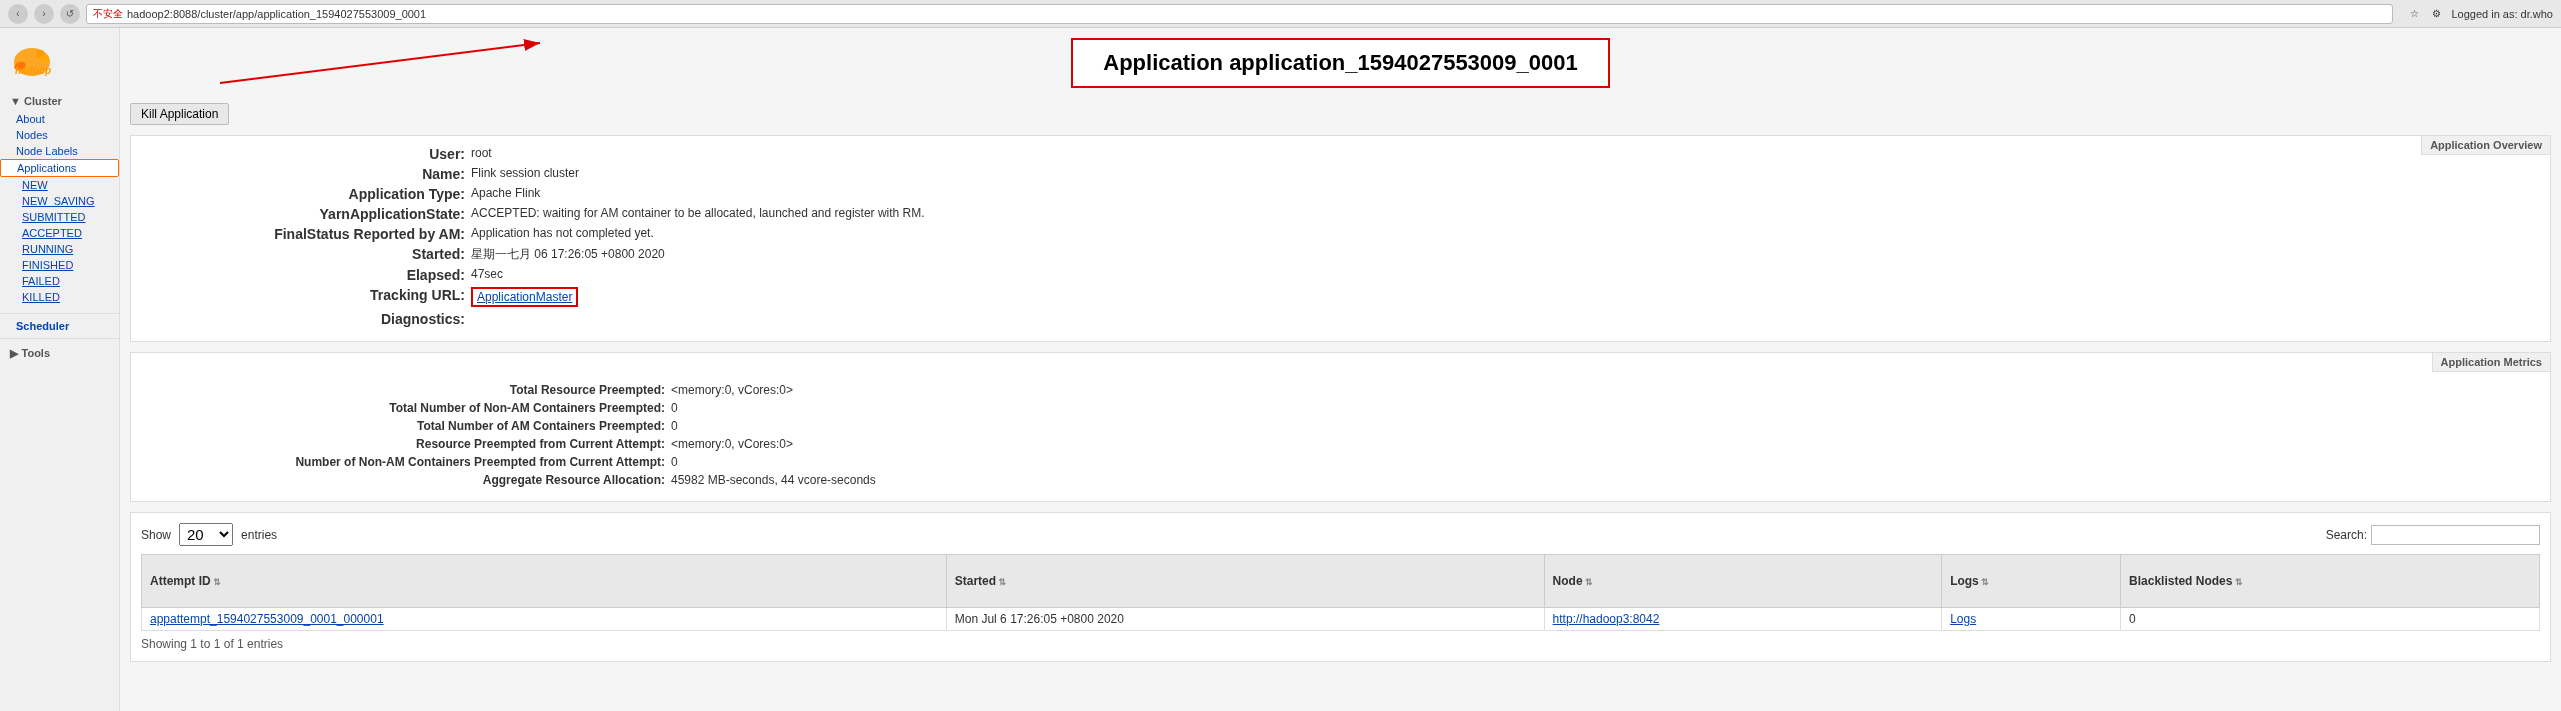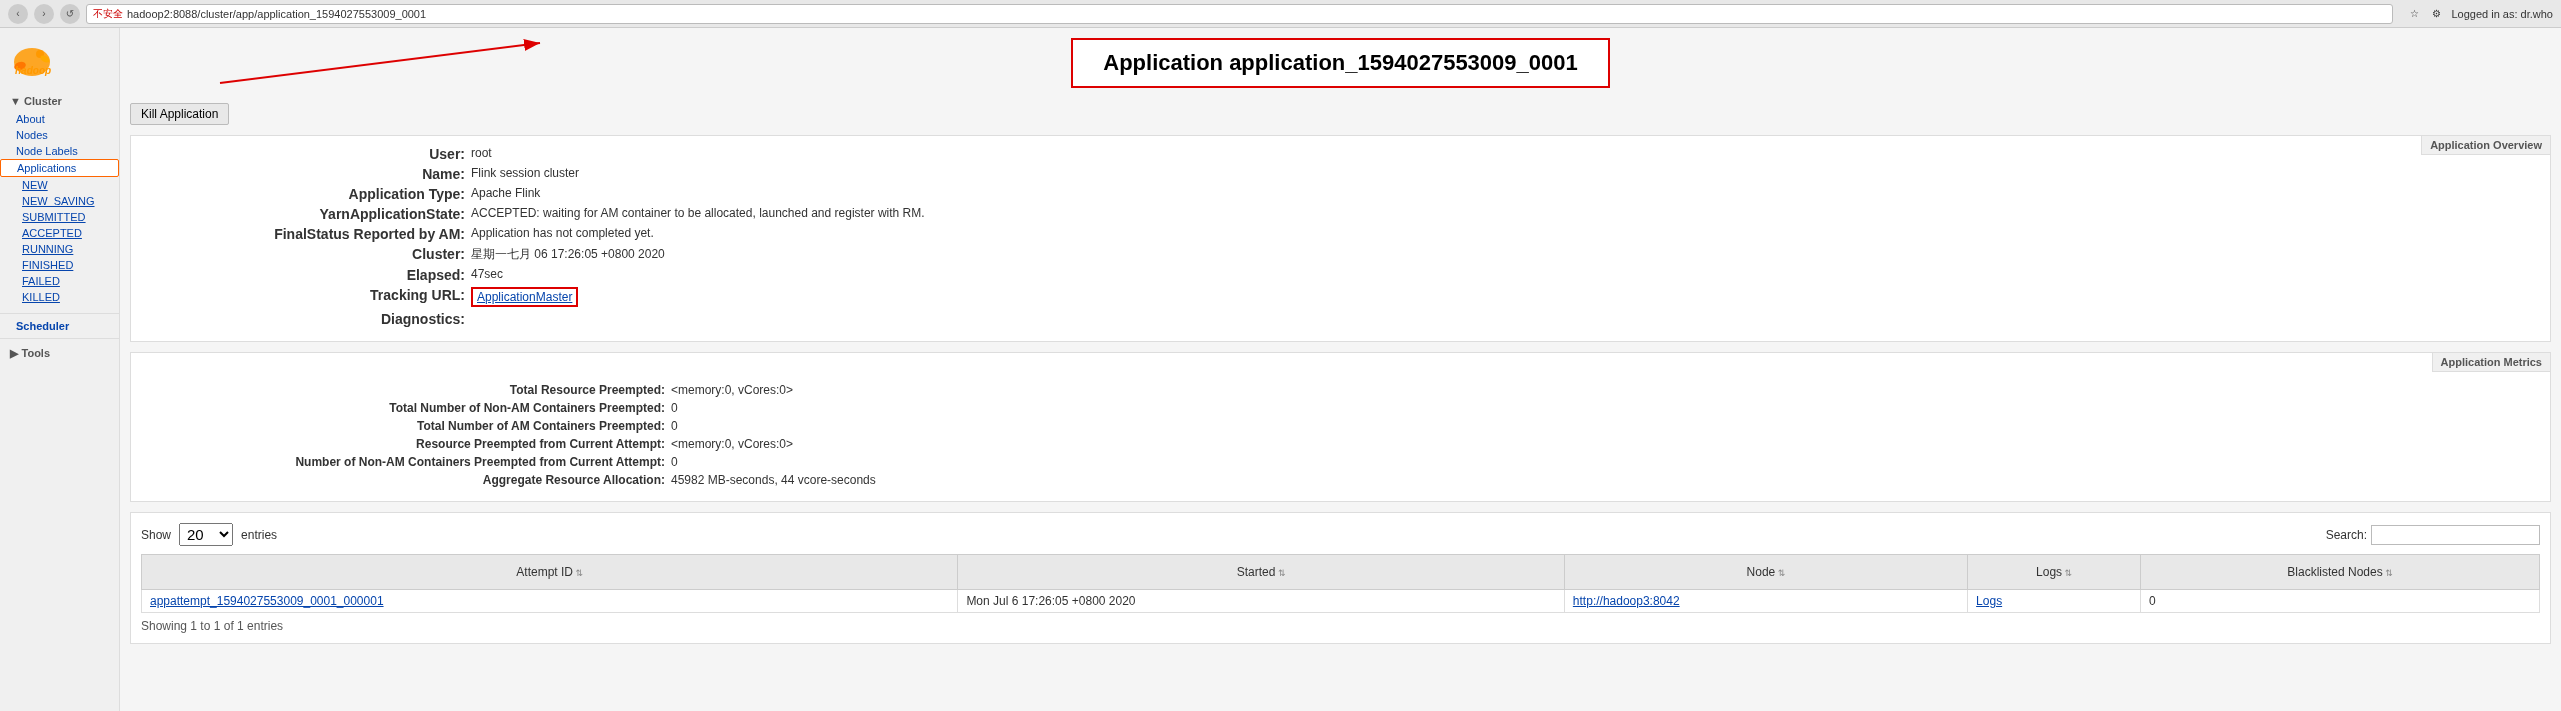--- a/index.html
+++ b/index.html
@@ -131,21 +131,21 @@
     
     .table-panel { background: white; border: 1px solid #ddd; padding: 10px; }
     .table-controls { display: flex; align-items: center; gap: 8px; margin-bottom: 8px; }
     .table-controls label { font-size: 12px; }
     .table-controls select { font-size: 15px; padding: 1px 3px; }
     .table-search { margin-left: auto; display: flex; align-items: center; gap: 4px; }
     .table-search input { border: 1px solid #bbb; padding: 2px 6px; font-size: 12px; }
     .data-table { width: 100%; border-collapse: collapse; font-size: 12px; }
     .data-table th {
       background: #e8e8e8; border: 1px solid #ccc;
-      padding: 10px 8px; text-align: center; font-weight: normal; cursor: pointer;
+      padding: 19px 8px; text-align: left; font-weight: bold; cursor: pointer;
     }
     .data-table th:after { content: ' ⇅'; font-size: 9px; color: #888; }
     .data-table td { border: 1px solid #ddd; padding: 4px 8px; }
     .data-table tr:nth-child(even) { background: #f9f9f9; }
     .data-table a { color: #0645ad; text-decoration: underline; }
     .showing-text { font-size: 12px; color: #555; margin-top: 6px; }
   </style>
 </head>
 <body>
 
@@ -246,21 +246,21 @@
           <div class="info-label">YarnApplicationState:</div>
           <div class="info-value">ACCEPTED: waiting for AM container to be allocated, launched and register with RM.</div>
         </div>
 
         <div class="info-row">
           <div class="info-label">FinalStatus Reported by AM:</div>
           <div class="info-value">Application has not completed yet.</div>
         </div>
 
         <div class="info-row">
-          <div class="info-label">Cluster:</div>
+          <div class="info-label">Started:</div>
           <div class="info-value">星期一七月 06 17:26:05 +0800 2020</div>
         </div>
 
         <div class="info-row">
           <div class="info-label">Elapsed:</div>
           <div class="info-value">47sec</div>
         </div>
 
         <div class="info-row">
           <div class="info-label">Tracking URL:</div>

